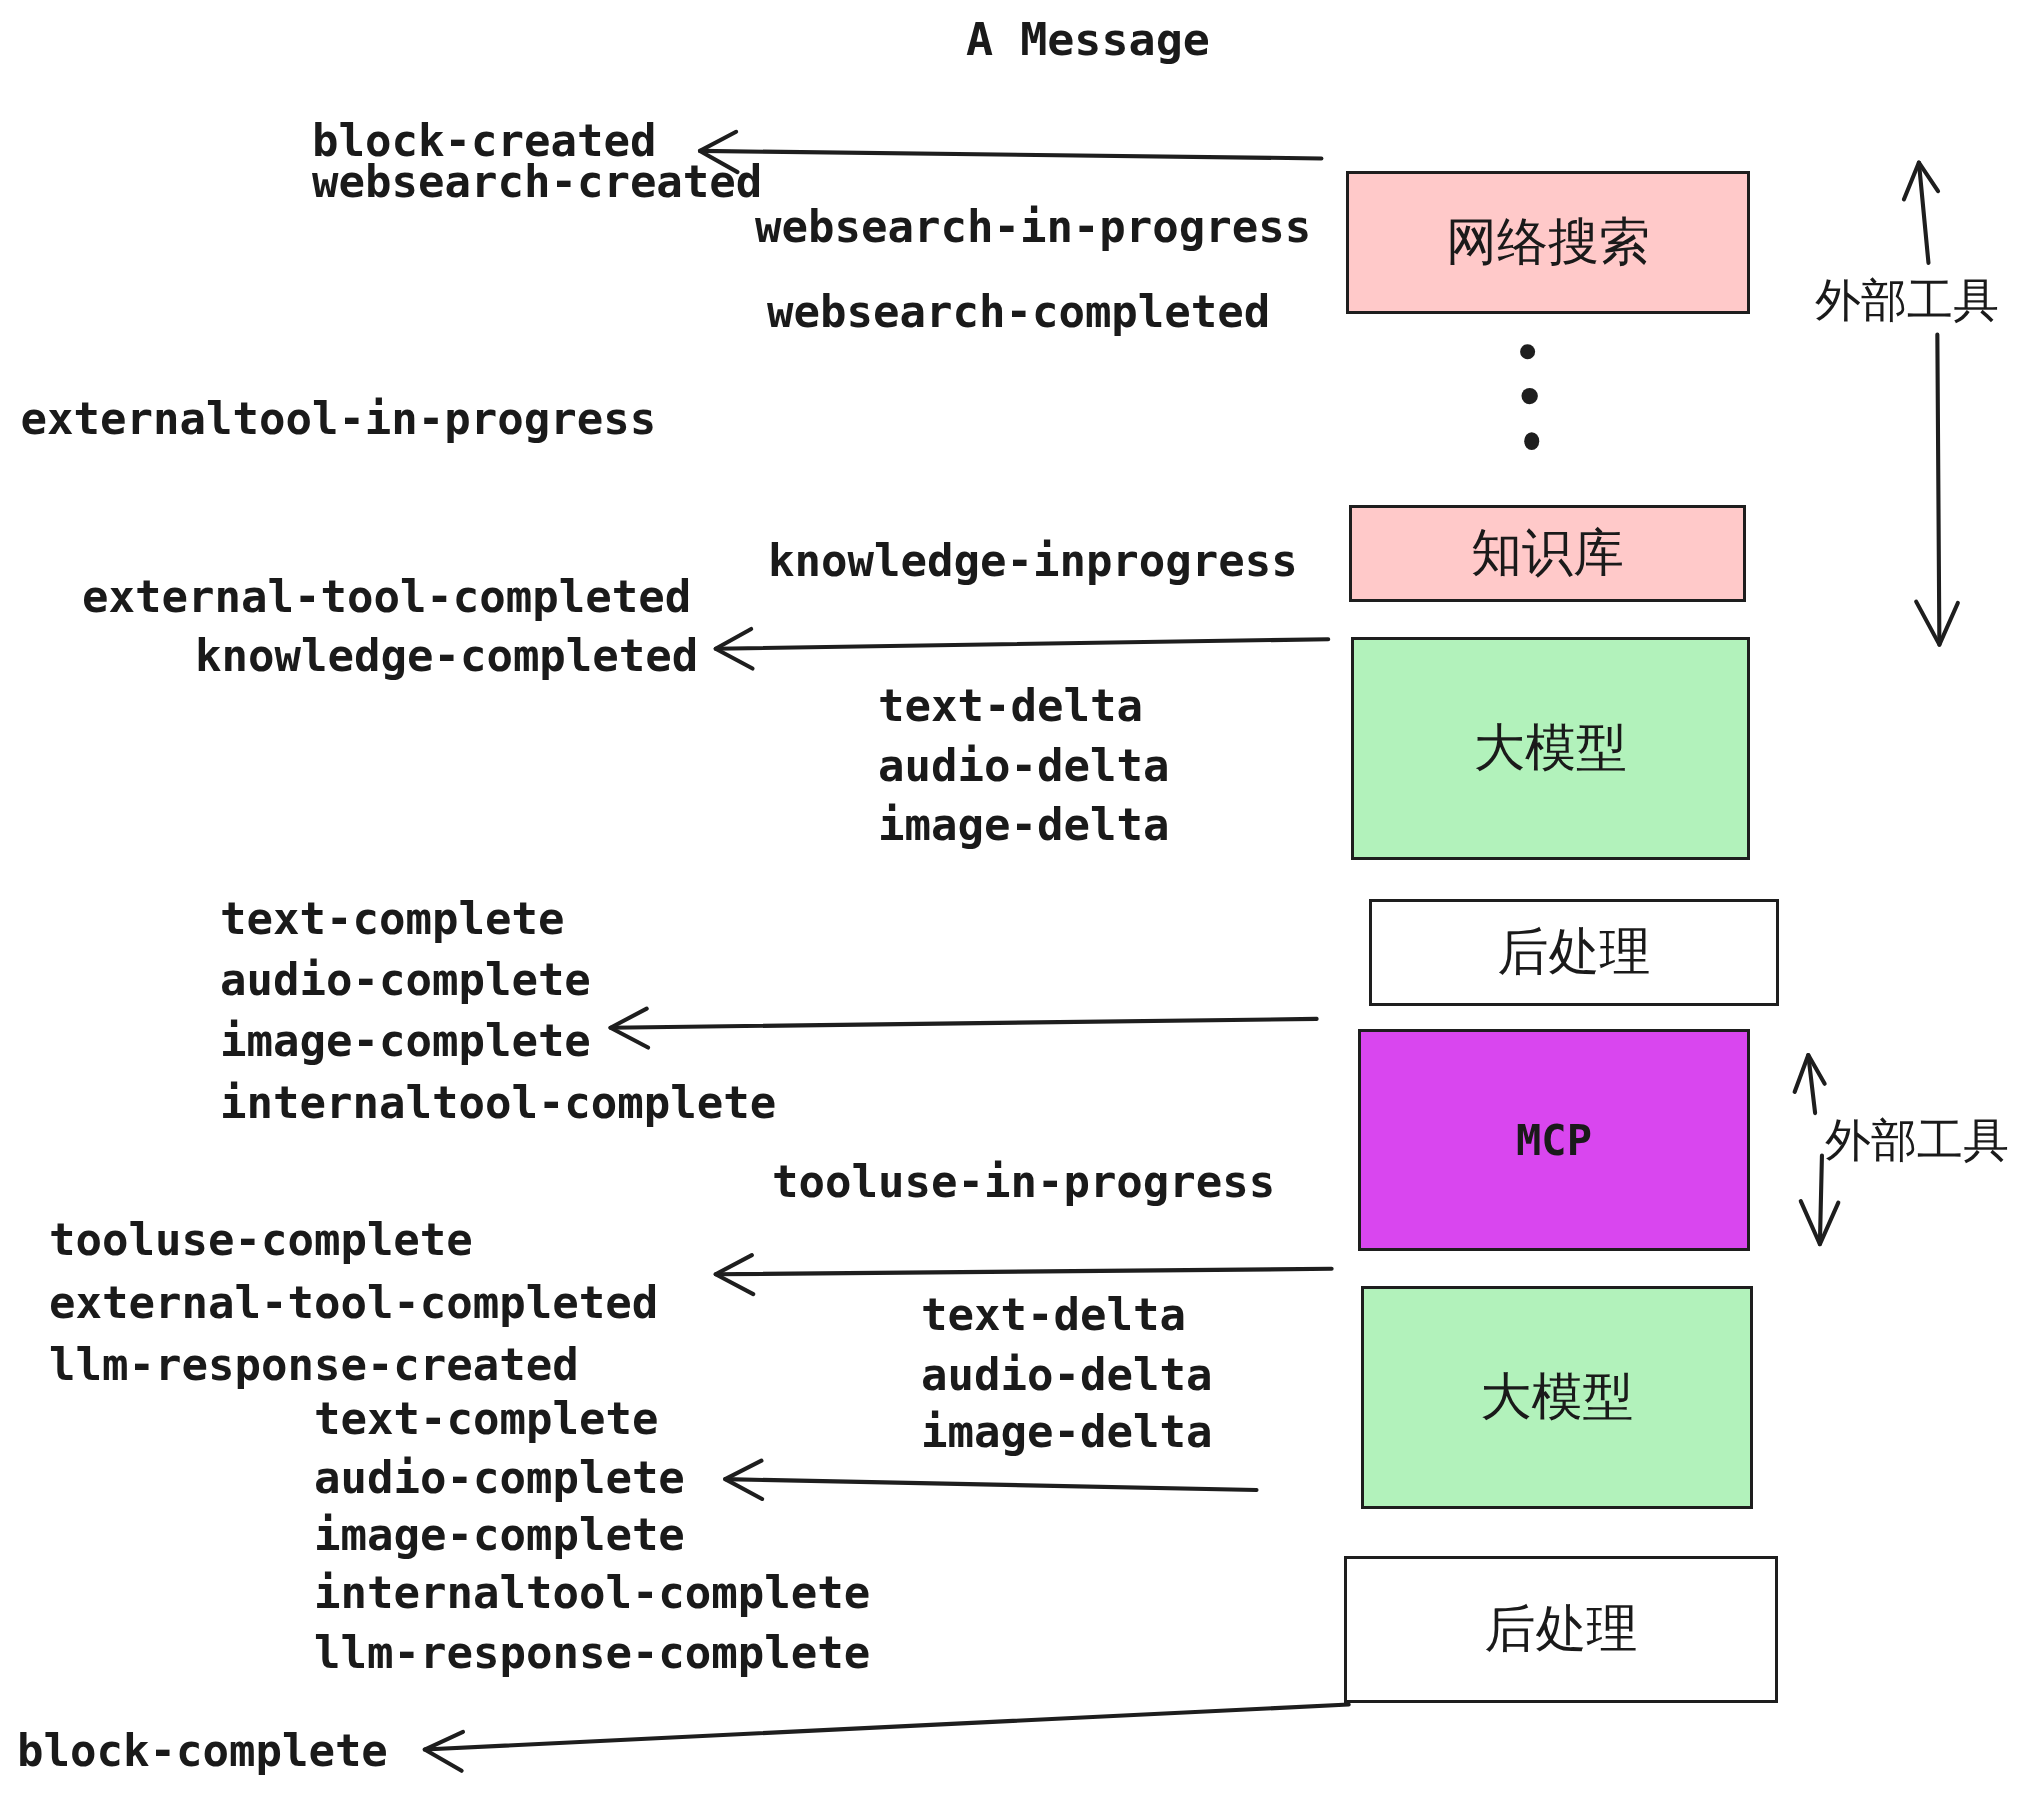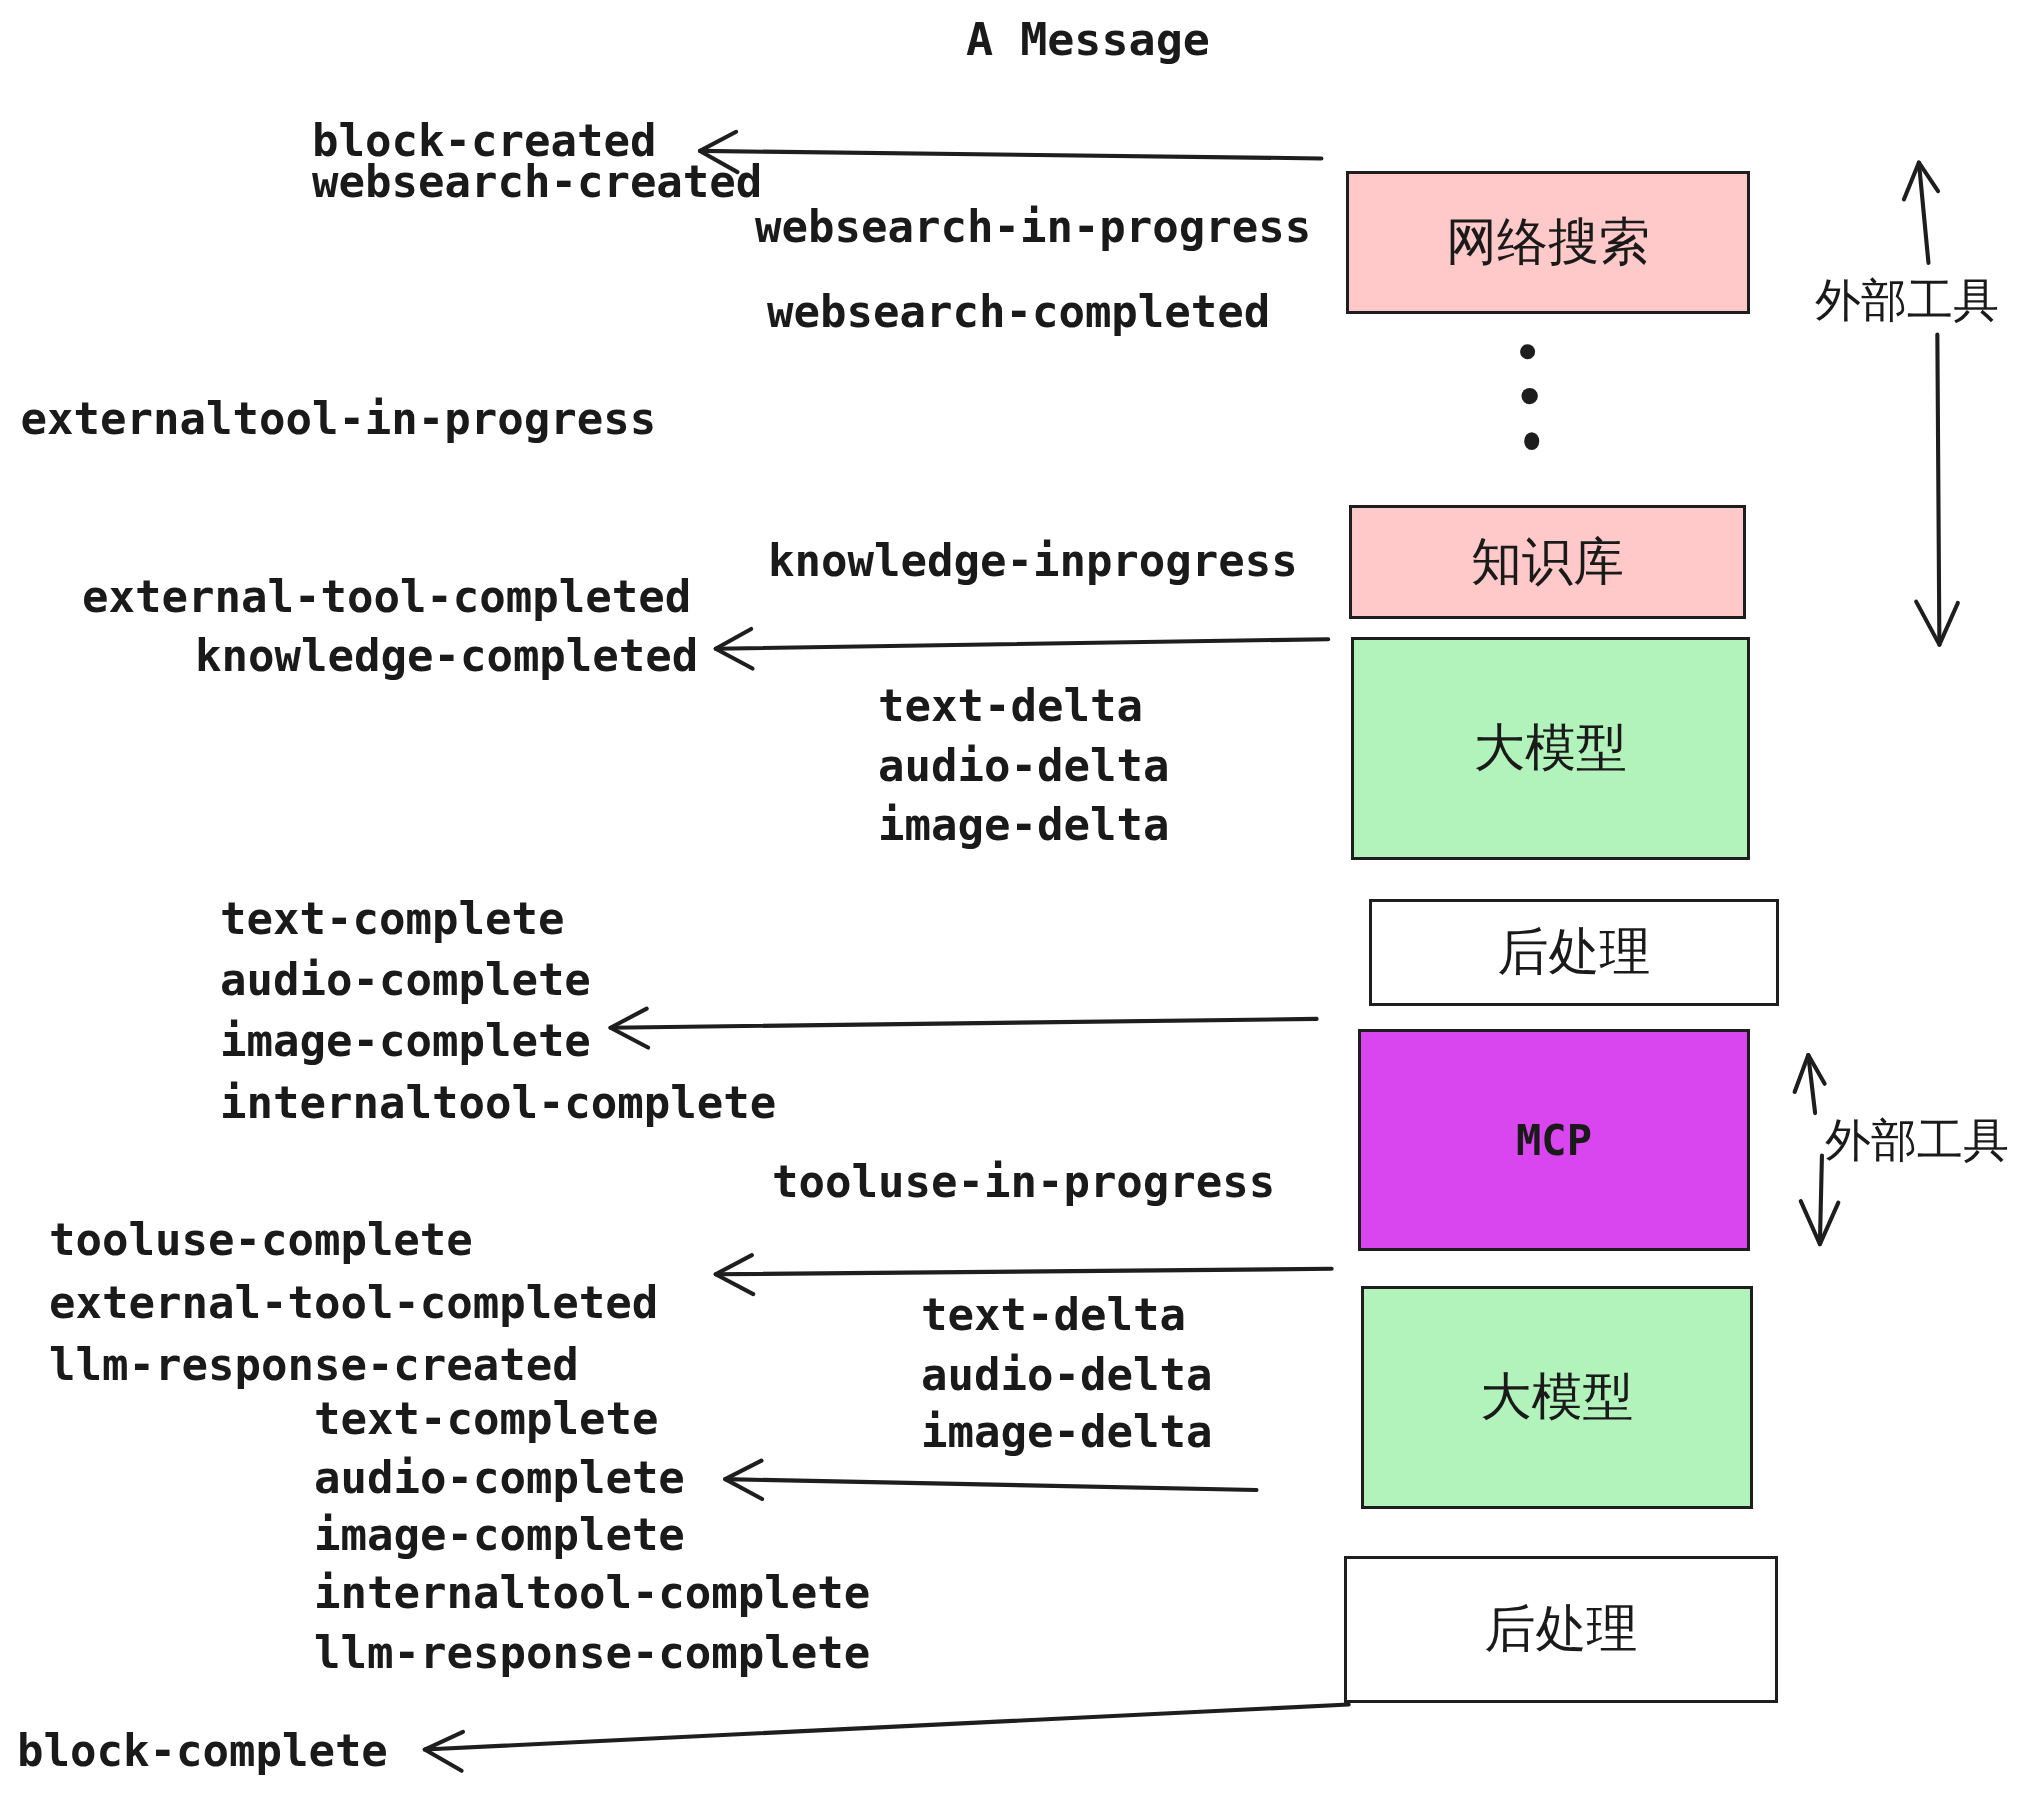--- a/index.html
+++ b/index.html
@@ -59,21 +59,21 @@
   }
   .side-label {
     position: absolute;
     font-family: "Liberation Sans", sans-serif;
     font-size: 46px;
     font-weight: 400;
     white-space: nowrap;
     color: #1a1a1a;
   }
   #box-websearch   { left: 1346px; top: 171px;  width: 404px; height: 143px; }
-  #box-knowledge   { left: 1349px; top: 505px;  width: 397px; height: 114px; }
+  #box-knowledge   { left: 1349px; top: 505px;  width: 397px; height: 97px; }
   #box-llm-1       { left: 1351px; top: 637px;  width: 399px; height: 223px; }
   #box-post-1      { left: 1369px; top: 899px; width: 410px; height: 107px; }
   #box-mcp         { left: 1358px; top: 1029px; width: 392px; height: 222px; }
   #box-llm-2       { left: 1361px; top: 1286px; width: 392px; height: 223px; }
   #box-post-2      { left: 1344px; top: 1556px; width: 434px; height: 147px; }
 </style>
 </head>
 <body>
 
 <div id="canvas">

